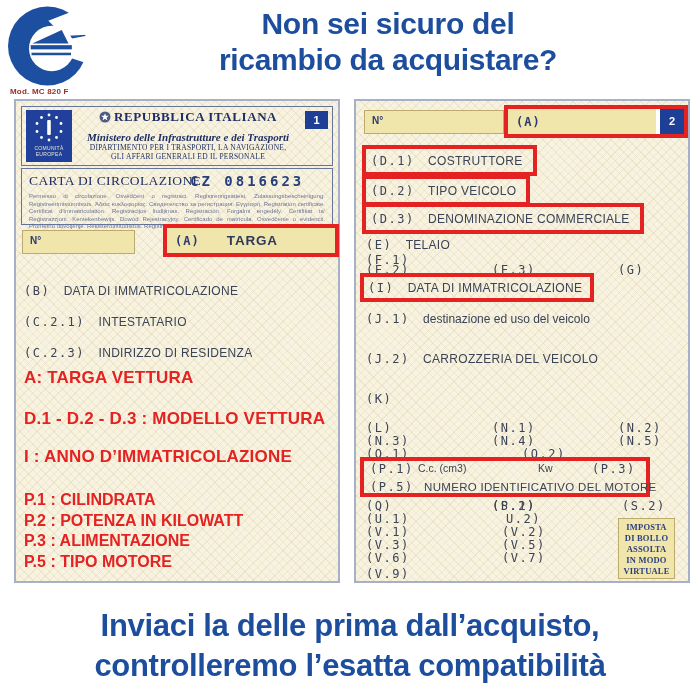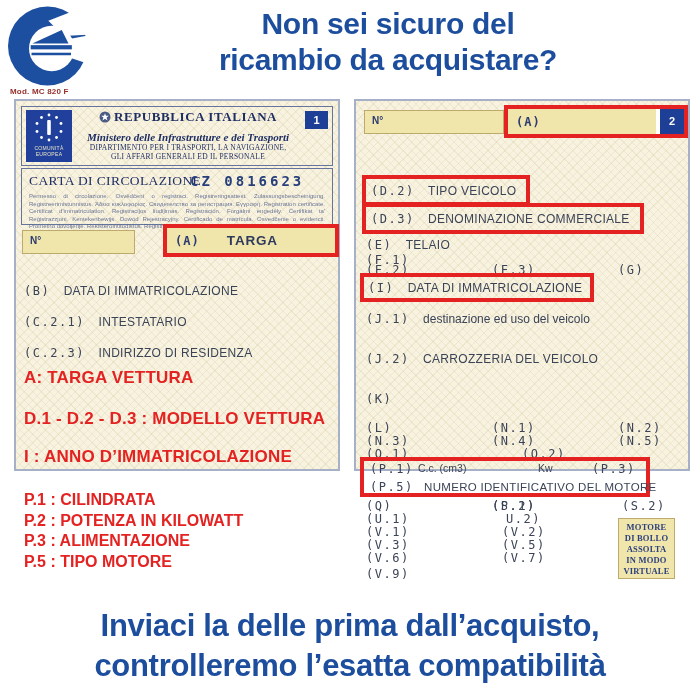--- a/index.html
+++ b/index.html
@@ -18,21 +18,21 @@
        font-family:"Liberation Sans",sans-serif;}
   .abs{position:absolute;}
 
   
   .logo{left:8px;top:2px;width:84px;height:88px;}
   .title-top{left:80px;right:4px;top:6px;text-align:center;color:var(--blue);
     font-size:30px;font-weight:bold;line-height:36px;letter-spacing:-.3px;}
   .modref{left:10px;top:87px;font-size:8px;font-weight:bold;color:#96302c;letter-spacing:.2px;}
 
   
-  .panel{top:99px;height:372px;border:2px solid var(--pborder);
+  .panel{top:99px;height:484px;border:2px solid var(--pborder);
     background-color:var(--cream);
     background-image:
       repeating-linear-gradient(45deg, rgba(205,190,140,.22) 0 1px, transparent 1px 6px),
       repeating-linear-gradient(-45deg, rgba(205,190,140,.22) 0 1px, transparent 1px 6px);}
   .panel-left{left:14px;width:326px;}
   .panel-right{left:354px;width:336px;}
 
   
   .hdrbox{left:5px;top:5px;width:312px;height:60px;border:1px solid #64749c;}
   .eu{left:4px;top:3px;width:46px;height:52px;background:#20409c;text-align:center;}
@@ -236,20 +236,24 @@
     <span class="nlabel">N°</span>
   </div>
   <div class="abs rb rb-a2">
     <div class="yarea">
       <span class="acode">(A)</span>
     </div>
     <div class="gap"></div>
     <div class="numbox num2">2</div>
   </div>
 
+  <div class="abs rb dbox rb-d1">
+    <span class="code">(D.1)</span>
+    <span class="lbl">COSTRUTTORE</span>
+  </div>
   <div class="abs rb dbox rb-d2">
     <span class="code">(D.2)</span>
     <span class="lbl">TIPO VEICOLO</span>
   </div>
   <div class="abs rb dbox rb-d3">
     <span class="code">(D.3)</span>
     <span class="lbl">DENOMINAZIONE COMMERCIALE</span>
   </div>
 
   <div class="abs frow r-e">
@@ -329,21 +333,21 @@
   </div>
   <div class="abs gridrow vrow v3">
     <span class="code c1">(V.6)</span>
     <span class="code vc2">(V.7)</span>
   </div>
   <div class="abs frow v9">
     <span class="code">(V.9)</span>
   </div>
 
   <div class="abs imposta">
-    <div>MOTORE</div>
+    <div>IMPOSTA</div>
     <div>DI BOLLO</div>
     <div>ASSOLTA</div>
     <div>IN MODO</div>
     <div>VIRTUALE</div>
   </div>
 </div>
 
 <div class="abs title-bottom">
   <div>Inviaci la delle prima dall’acquisto,</div>
   <div>controlleremo l’esatta compatibilità</div>

